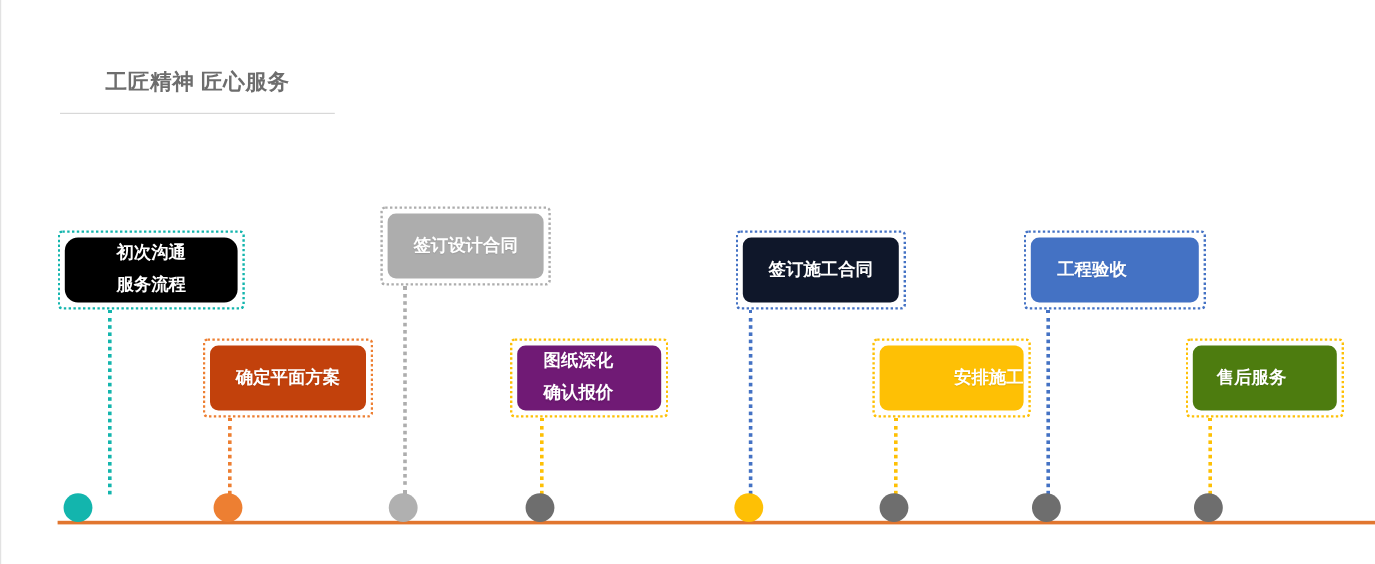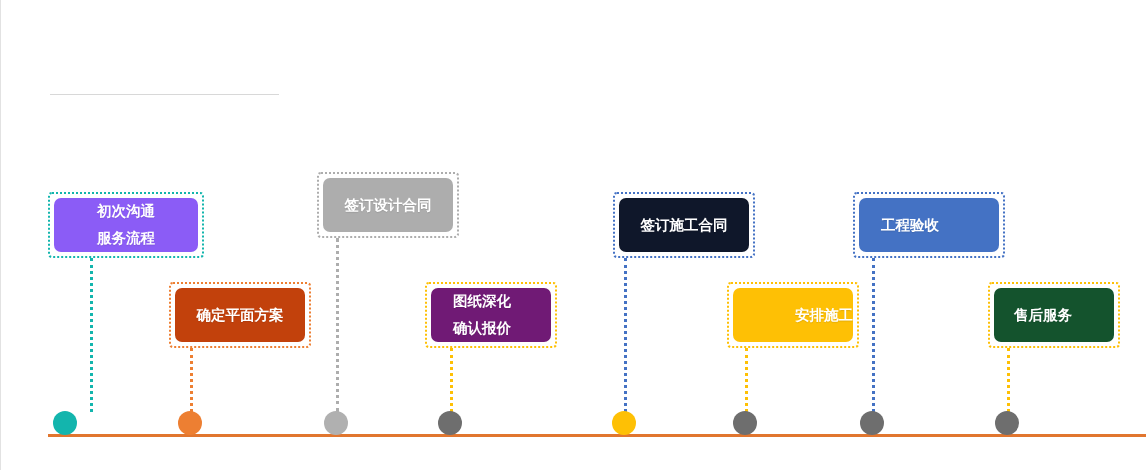--- a/index.html
+++ b/index.html
@@ -56,35 +56,36 @@
   .pline{white-space:nowrap;}
 </style>
 </head>
 <body>
 
 <div id="stage" style="background: rgb(255, 255, 255);">
 
   <div class="edge-line"></div>
 
 
+  <div class="heading" style="color: rgb(109, 109, 109);">工匠精神 匠心服务</div>
   <div class="heading-rule" style="background: rgb(216, 216, 216);"></div>
 
   <div id="connectors">
       <div class="conn" style="left: 90px; top: 258px; height: 154px; border-left-color: rgb(19, 181, 173);"></div>
       <div class="conn" style="left: 190px; top: 348px; height: 64px; border-left-color: rgb(237, 127, 50);"></div>
       <div class="conn" style="left: 336px; top: 238px; height: 174px; border-left-color: rgb(173, 173, 173);"></div>
       <div class="conn" style="left: 450px; top: 348px; height: 64px; border-left-color: rgb(254, 192, 5);"></div>
       <div class="conn" style="left: 624px; top: 258px; height: 154px; border-left-color: rgb(68, 114, 196);"></div>
       <div class="conn" style="left: 745px; top: 348px; height: 64px; border-left-color: rgb(254, 192, 5);"></div>
       <div class="conn" style="left: 872px; top: 258px; height: 154px; border-left-color: rgb(68, 114, 196);"></div>
       <div class="conn" style="left: 1007px; top: 348px; height: 64px; border-left-color: rgb(254, 192, 5);"></div>
     </div>
   <div id="boxes">
       <div class="pbox" style="left: 48px; top: 192px; width: 156px; height: 66px; border: 2px dotted rgb(19, 181, 173); border-radius: 4px;">
-        <div class="pbox-inner center" style="background: #8b5cf6;">
+        <div class="pbox-inner center" style="background: #000000; border-radius: 11px;">
           <div class="pline">初次沟通</div>
           <div class="pline">服务流程</div>
         </div>
       </div>
       <div class="pbox" style="left: 169px; top: 282px; width: 142px; height: 66px; border: 2px dotted rgb(237, 127, 50); border-radius: 4px;">
         <div class="pbox-inner center" style="background: #c2410c;">
           <div class="pline">确定平面方案</div>
         </div>
       </div>
       <div class="pbox" style="left: 317px; top: 172px; width: 142px; height: 66px; border: 2px dotted rgb(173, 173, 173); border-radius: 4px;">
@@ -107,21 +108,21 @@
         <div class="pbox-inner left" style="background: rgb(254, 192, 5); align-items: flex-end;">
           <div class="pline">安排施工</div>
         </div>
       </div>
       <div class="pbox" style="left: 853px; top: 192px; width: 152px; height: 66px; border: 2px dotted rgb(68, 114, 196); border-radius: 4px;">
         <div class="pbox-inner left" style="background: rgb(68, 114, 196); text-align: right;">
           <div class="pline">工程验收</div>
         </div>
       </div>
       <div class="pbox" style="left: 988px; top: 282px; width: 132px; height: 66px; border: 2px dotted rgb(254, 192, 5); border-radius: 4px;">
-        <div class="pbox-inner left" style="background: #14532d; padding-left: 20px;">
+        <div class="pbox-inner left" style="background: #4d7c0f; padding-left: 20px;">
           <div class="pline">售后服务</div>
         </div>
       </div>
     </div>
 
   <div class="baseline" style="background: rgb(225, 118, 47);"></div>
   <div id="dots">
       <div class="dot" style="left: 53px; top: 411px; background: rgb(19, 181, 173);"></div>
       <div class="dot" style="left: 178px; top: 411px; background: rgb(237, 127, 50);"></div>
       <div class="dot" style="left: 324px; top: 411px; background: rgb(176, 176, 176);"></div>

